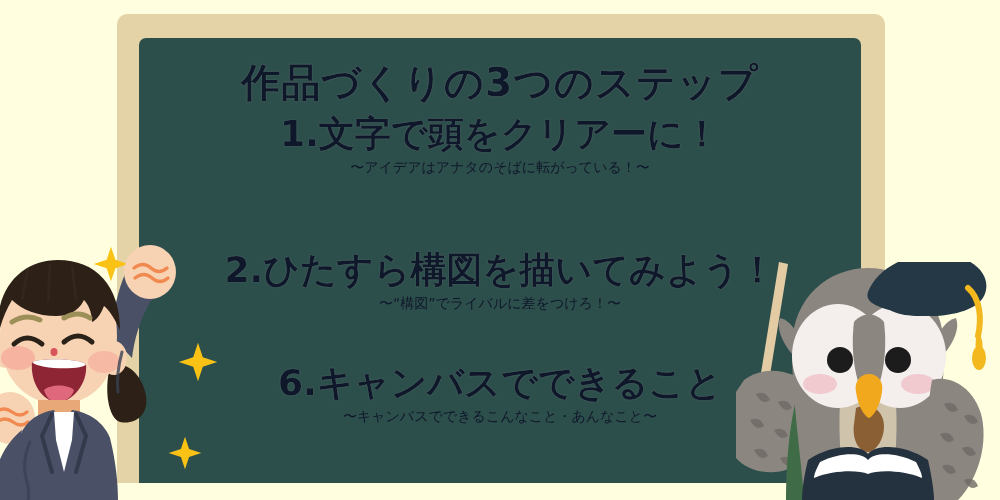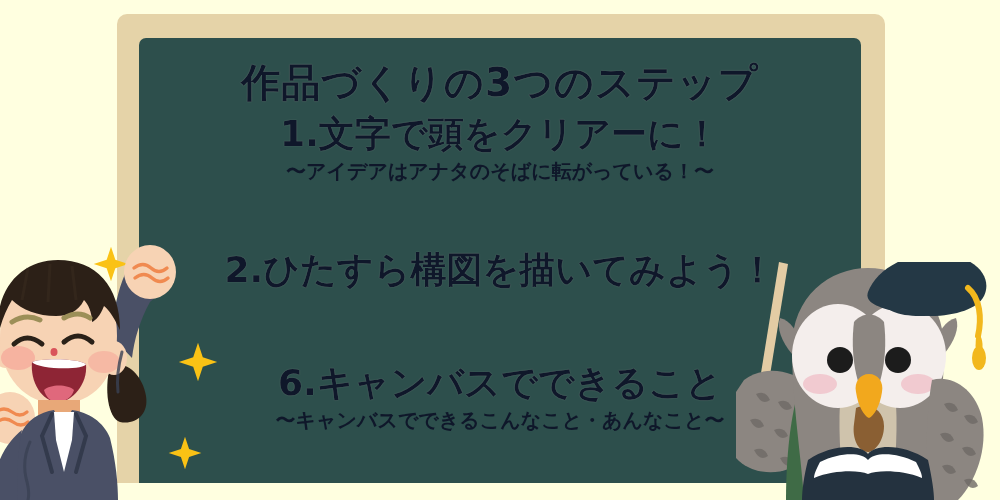--- a/index.html
+++ b/index.html
@@ -31,21 +31,21 @@
     position:absolute; left:0; right:0; top:18px;
     font-size:39px; font-weight:700; letter-spacing:1px;
     text-shadow:0 0 1px rgba(246,241,219,.45);
   }
   .step{ position:absolute; left:0; right:0; }
   .step-main{
     font-size:36px; font-weight:700; letter-spacing:0px; line-height:1.1;
     text-shadow:0 0 1px rgba(246,241,219,.4);
   }
   .step-sub{
-    font-size:20px; font-weight:700; line-height:1.2; margin-top:5px;
+    font-size:14px; font-weight:400; line-height:1.2; margin-top:5px;
     letter-spacing:0px;
   }
   .step1{ top:76px; }
   .step2{ top:212px; }
   .step3{ top:325px; }
 
   
   .spark{ position:absolute; z-index:9; }
   .spark svg{ display:block; }
 
@@ -86,20 +86,21 @@
   <div class="board-text">
     <div class="bt-title">作品づくりの3つのステップ</div>
 
     <div class="step step1">
       <div class="step-main">1.文字で頭をクリアーに！</div>
       <div class="step-sub">〜アイデアはアナタのそばに転がっている！〜</div>
     </div>
 
     <div class="step step2">
       <div class="step-main">2.ひたすら構図を描いてみよう！</div>
+      <div class="step-sub">〜“構図”でライバルに差をつけろ！〜</div>
     </div>
 
     <div class="step step3">
       <div class="step-main">6.キャンバスでできること</div>
       <div class="step-sub">〜キャンバスでできるこんなこと・あんなこと〜</div>
     </div>
   </div>
 
   <div class="person">
     <svg width="205" height="260" viewBox="0 0 205 260">

